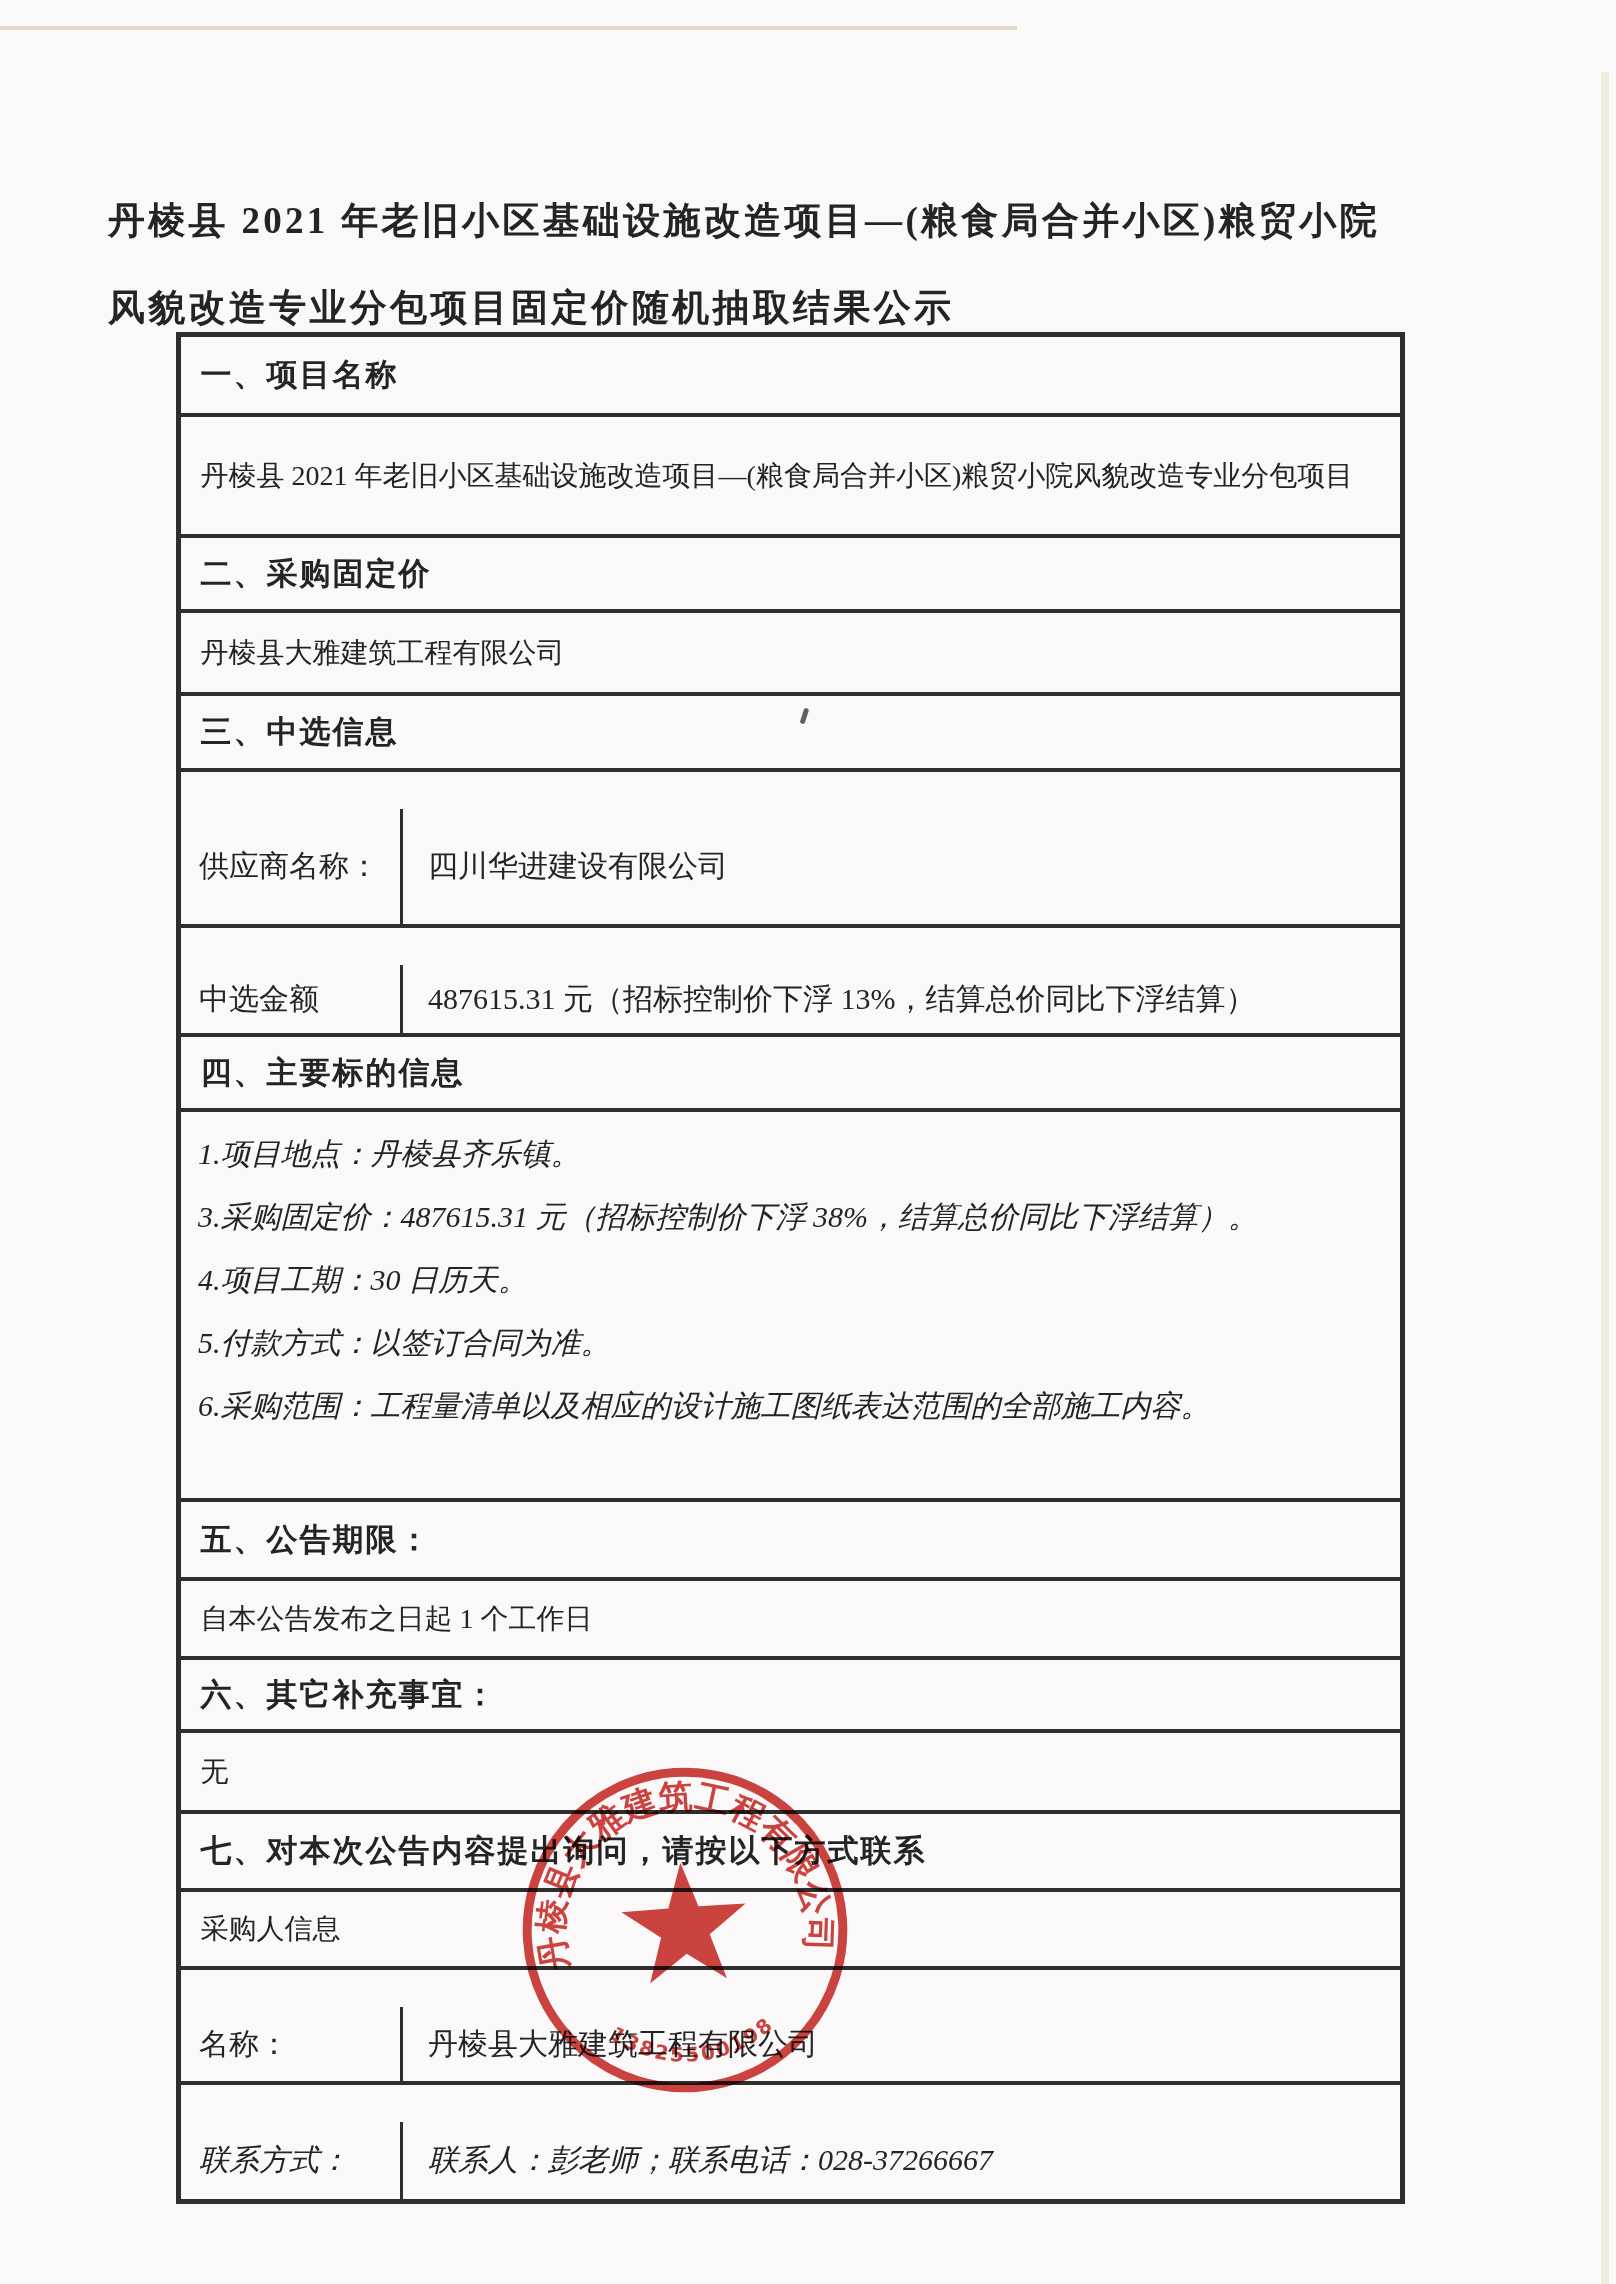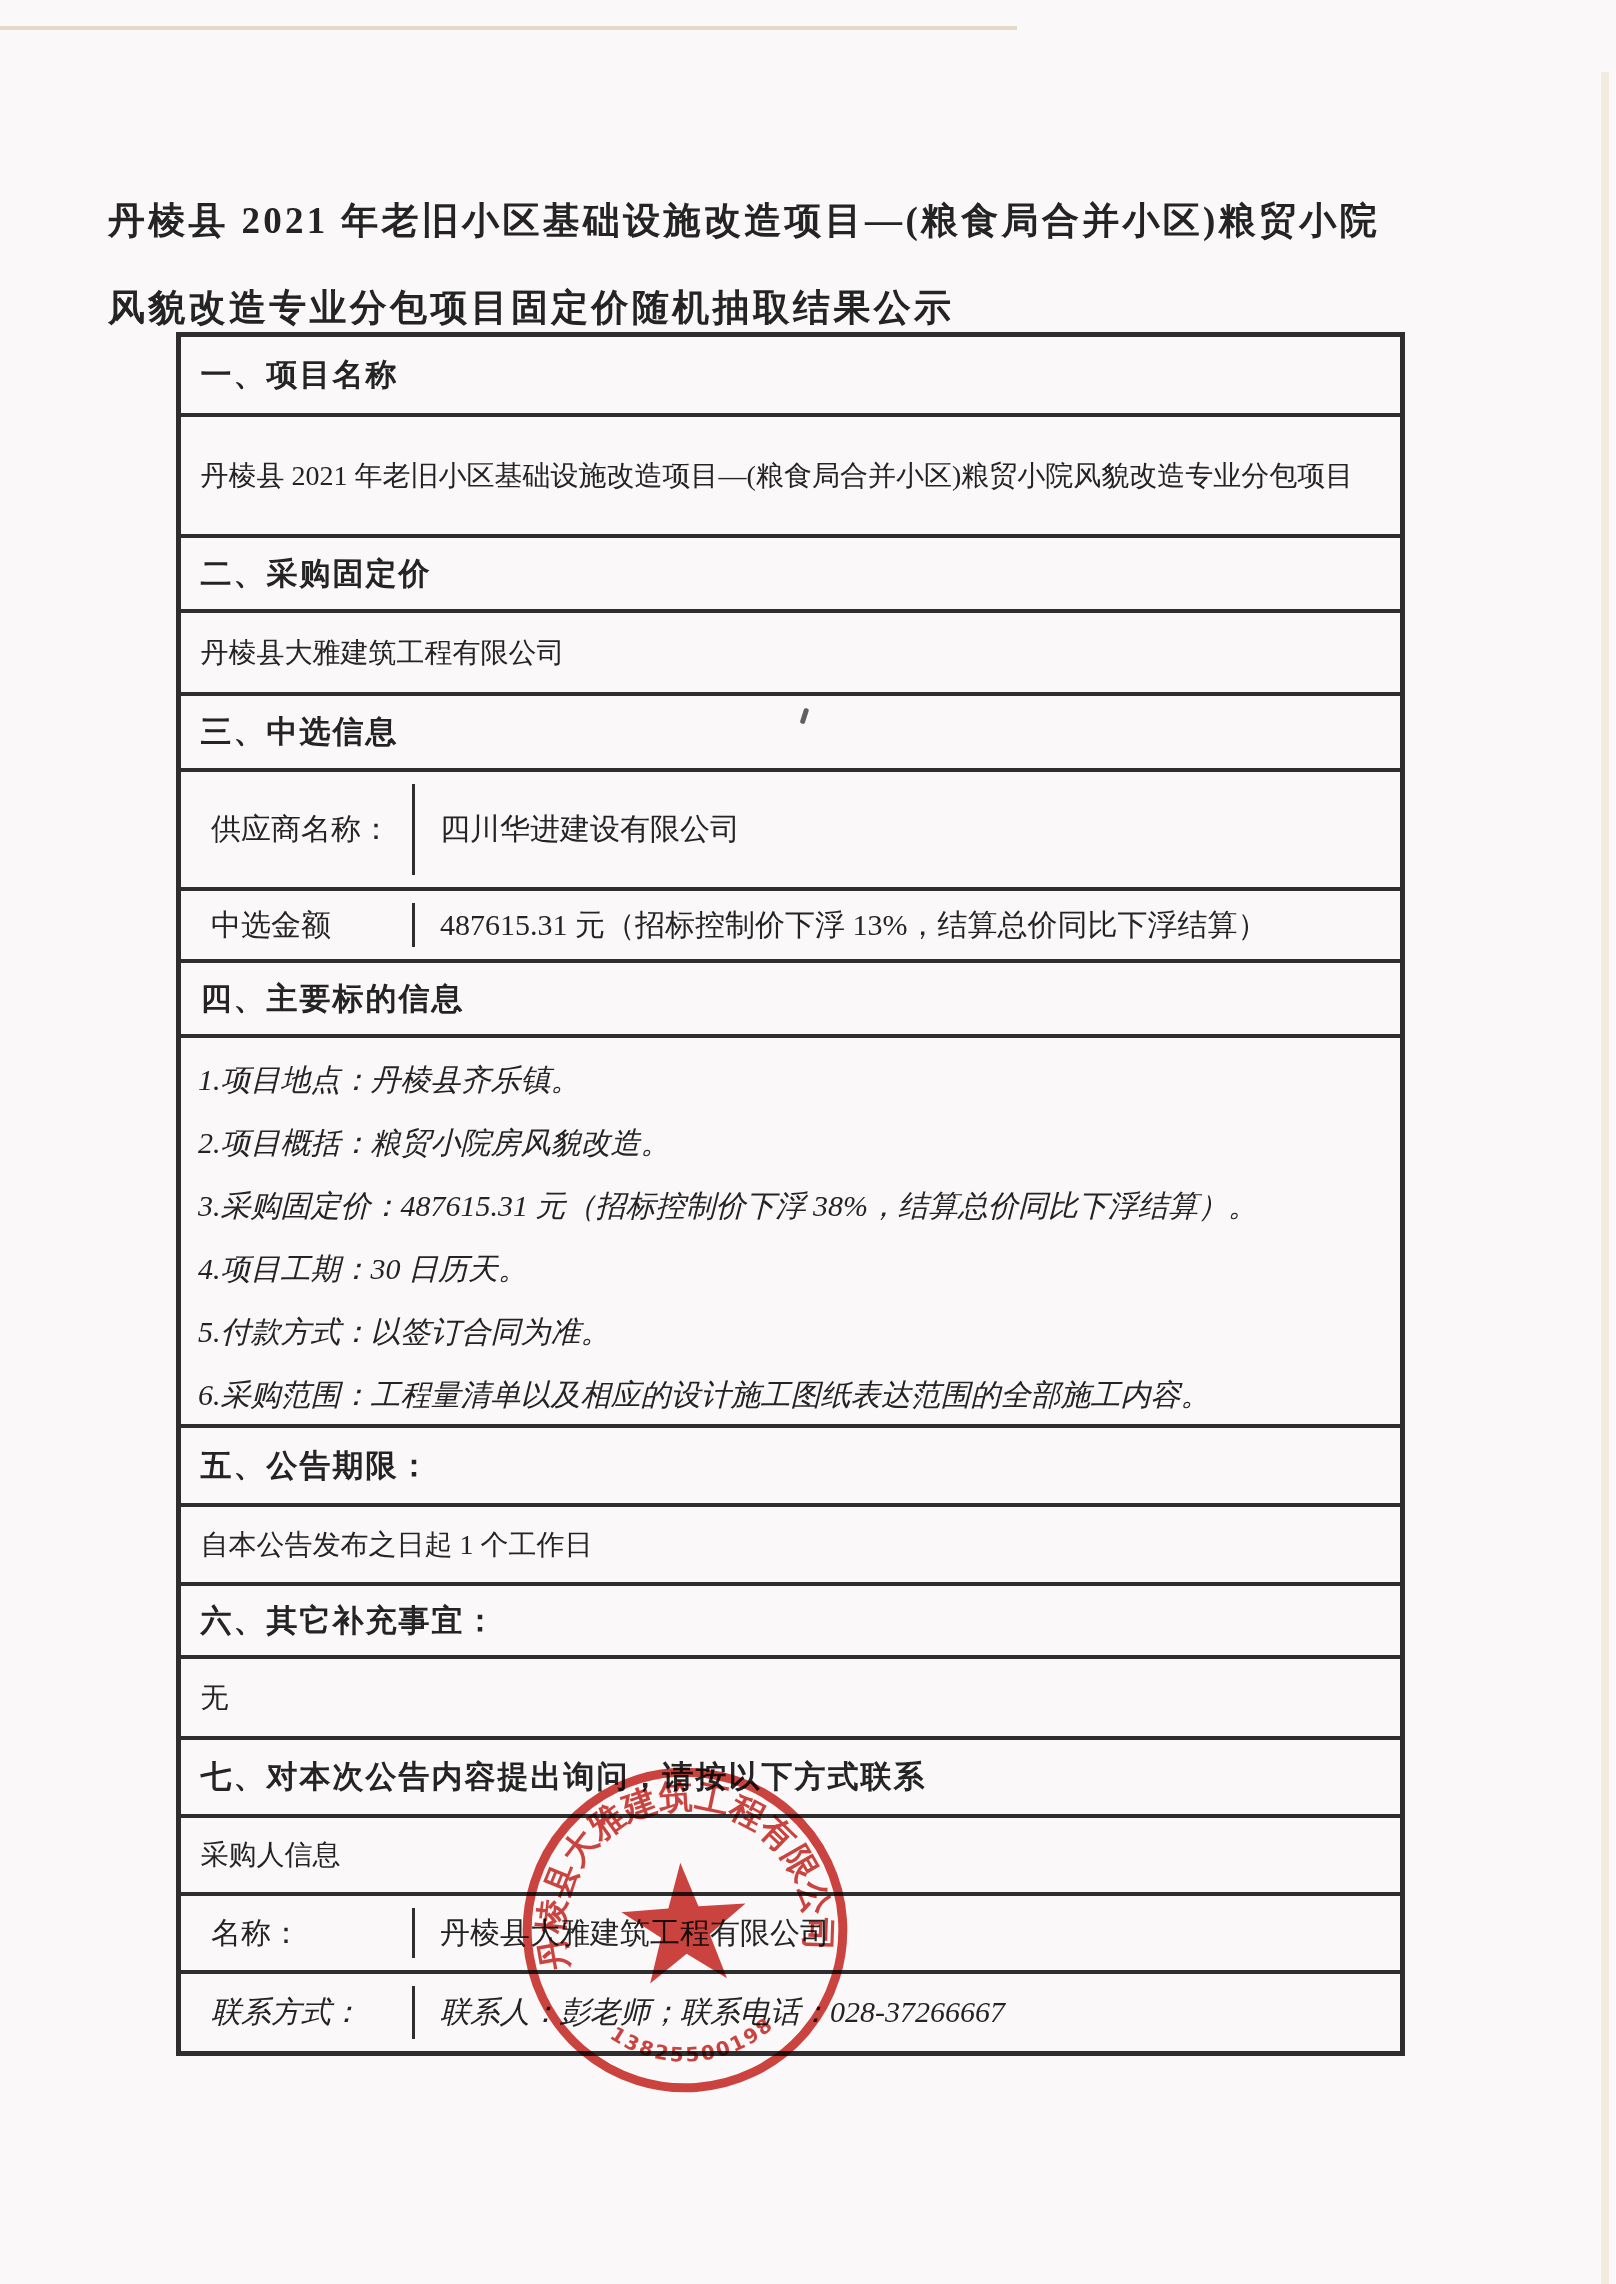--- a/index.html
+++ b/index.html
@@ -38,21 +38,21 @@
     display:flex;align-items:center;
     overflow:hidden;
   }
   .row:last-child{border-bottom:none;font-style:italic;}
   .r-sec{
     font-family:"DejaVu Sans","Liberation Sans",sans-serif;
     font-weight:700;font-size:31px;letter-spacing:2px;
     padding:0 19.6px;
   }
   .r-txt{font-size:28px;line-height:48px;padding:0 26px 0 19.6px;}
-  .r-kv{padding:12px;align-items:stretch;}
+  .r-kv{padding:0;align-items:stretch;margin-top:37px;}
   .kv-label{
     width:222px;flex:0 0 222px;box-sizing:border-box;
     border-right:3.9px solid var(--line);
     display:flex;align-items:center;
     padding-left:18px;font-size:30px;
   }
   .kv-value{
     flex:1;display:flex;align-items:center;
     padding:0 19.6px 0 25px;font-size:30px;
   }
@@ -128,21 +128,20 @@
         <span>487615.31 元（招标控制价下浮 13%，结算总价同比下浮结算）</span>
       </div>
     </div>
 
     <div class="row r-sec" style="height:75px">
       <span>四、主要标的信息</span>
     </div>
 
     <div class="row r-list" style="height:390px">
       <p>1.项目地点：丹棱县齐乐镇。</p>
-      <p>2.项目概括：粮贸小院房风貌改造。</p>
       <p>3.采购固定价：487615.31 元（招标控制价下浮 38%，结算总价同比下浮结算）。</p>
       <p>4.项目工期：30 日历天。</p>
       <p>5.付款方式：以签订合同为准。</p>
       <p>6.采购范围：工程量清单以及相应的设计施工图纸表达范围的全部施工内容。</p>
     </div>
 
     <div class="row r-sec" style="height:79px">
       <span>五、公告期限：</span>
     </div>
 

